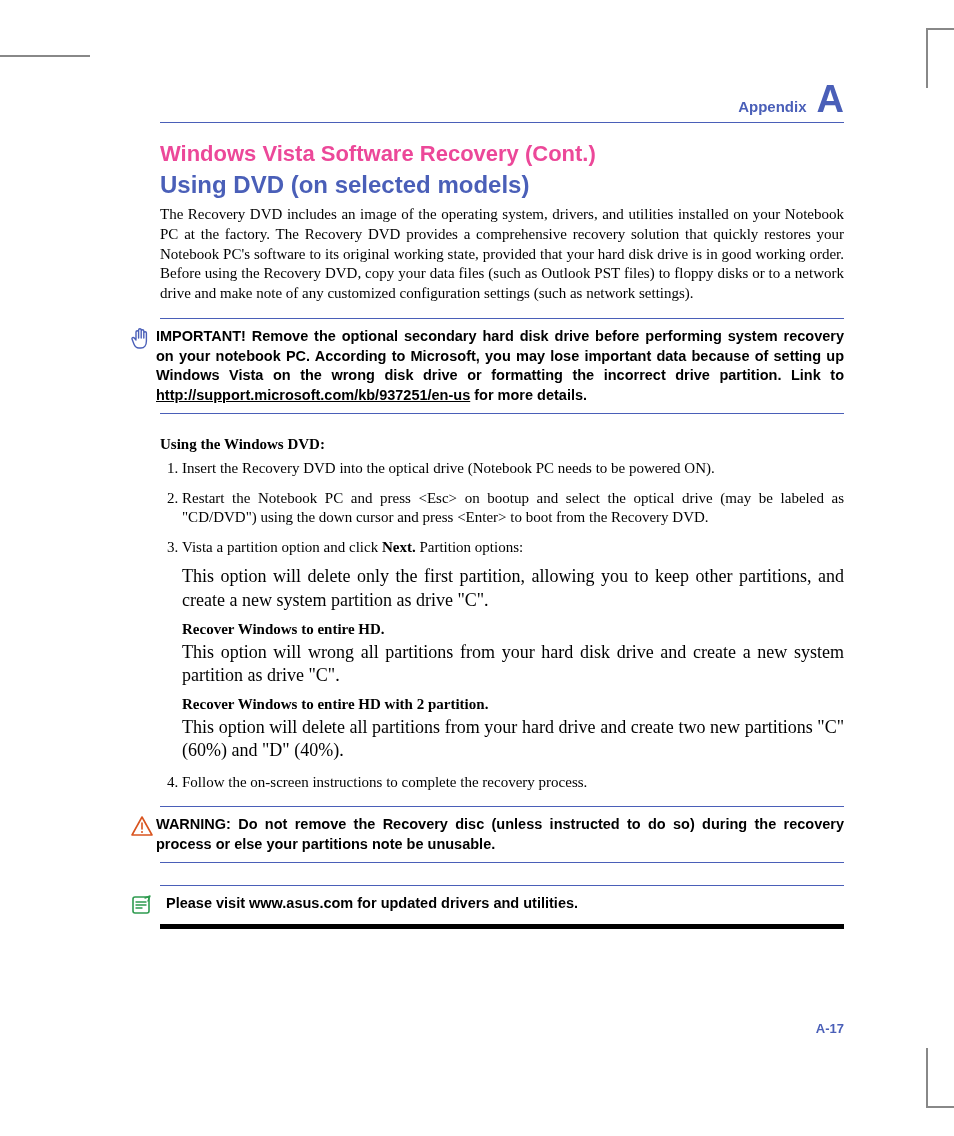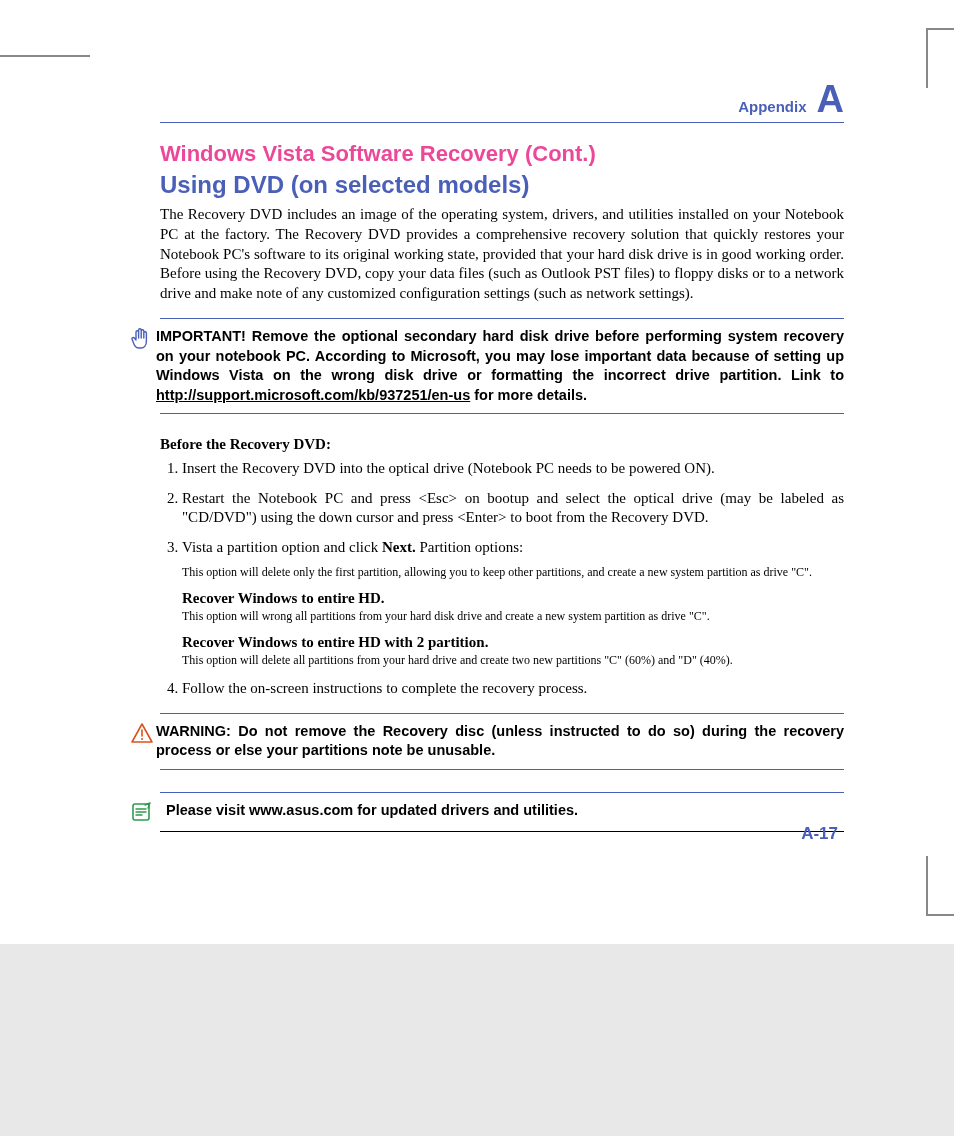--- a/index.html
+++ b/index.html
@@ -6,21 +6,21 @@
   body {
     margin: 0;
     background: #e8e8e8;
     font-family: "Times New Roman", serif;
     display: flex;
     justify-content: center;
     padding: 0;
   }
   .page {
     width: 954px;
-    height: 944px;
+    height: 1136px;
     background: #fff;
     position: relative;
   }
   .corner-deco-top {
     position: absolute;
     top: 28px;
     right: 0;
     width: 28px;
     height: 60px;
     border-top: 2px solid #888;
@@ -91,21 +91,21 @@
   .callout {
     border-top: 1px solid #4a5fb8;
     border-bottom: 1px solid #4a5fb8;
     padding: 8px 0 8px 0;
     margin-bottom: 22px;
     display: flex;
     align-items: flex-start;
   }
   .callout-single {
     border-top: 1px solid #4a5fb8;
-    border-bottom: 1px solid #000000;
+    border-bottom: 5px solid #000000;
     padding: 8px 0;
     margin-bottom: 22px;
     display: flex;
     gap: 10px;
     align-items: flex-start;
   }
   .callout .icon-slot, .callout-single .icon-slot {
     flex: 0 0 28px;
     display: flex;
     justify-content: center;
@@ -136,32 +136,32 @@
   }
   .sub-option {
     margin: 8px 0 0 0;
   }
   .sub-option-title {
     font-weight: bold;
     font-size: 15px;
     margin-bottom: 1px;
   }
   .sub-option-desc {
-    font-size: 12px;
+    font-size: 18px;
     line-height: 1.3;
     text-align: justify;
   }
   .pagenum {
     position: absolute;
     bottom: 100px;
-    right: 116px;
-    font-family: Arial, sans-serif;
-    font-weight: bold;
-    color: #4a5fb8;
-    font-size: 17px;
+    right: 110px;
+    font-family: Arial, sans-serif;
+    font-weight: bold;
+    color: #4a5fb8;
+    font-size: 13px;
   }
   svg { display: block; }
 </style>
 </head>
 <body>
 
 <div class="page">
   <div class="corner-left"></div>
   <div class="corner-deco-top"></div>
   <div class="corner-deco-bottom"></div>
@@ -182,21 +182,21 @@
       <span class="icon-slot">
         <svg width="24" height="28" viewBox="0 0 24 28">
           <path d="M6 12 V5 a1.3 1.3 0 0 1 2.6 0 V11 M8.6 11 V3 a1.3 1.3 0 0 1 2.6 0 V11 M11.2 11 V4 a1.3 1.3 0 0 1 2.6 0 V11 M13.8 11 V6 a1.3 1.3 0 0 1 2.6 0 V14 c0 4 -2 7 -5.5 7 h-2 c-2.5 0 -4 -1.5 -5 -4 L2 12 c-0.5 -1.3 1.3 -2.2 2.3 -1 L6 13" fill="none" stroke="#4a5fb8" stroke-width="1.4" stroke-linecap="round" stroke-linejoin="round"></path>
         </svg>
       </span>
       <div class="callout-text">
         <span>IMPORTANT! Remove the optional secondary hard disk drive before performing system recovery on your notebook PC. According to Microsoft, you may lose important data because of setting up Windows Vista on the wrong disk drive or formatting the incorrect drive partition. Link to </span><a>http://support.microsoft.com/kb/937251/en-us</a><span> for more details.</span>
       </div>
     </div>
 
-    <div class="list-heading">Before the Recovery DVD:</div>
+    <div class="list-heading">Using the Windows DVD:</div>
 
     <ol class="steps">
       <li><span>Insert the Recovery DVD into the optical drive (Notebook PC needs to be powered ON).</span></li>
       <li><span>Restart the Notebook PC and press &lt;Esc&gt; on bootup and select the optical drive (may be labeled as "CD/DVD") using the down cursor and press &lt;Enter&gt; to boot from the Recovery DVD.</span></li>
       <li>
         <span>Vista a partition option and click </span><b>Next.</b><span> Partition options:</span>
         <div class="sub-option">
           <div class="sub-option-desc">This option will delete only the first partition, allowing you to keep other partitions, and create a new system partition as drive "C".</div>
         </div>
         <div class="sub-option">

